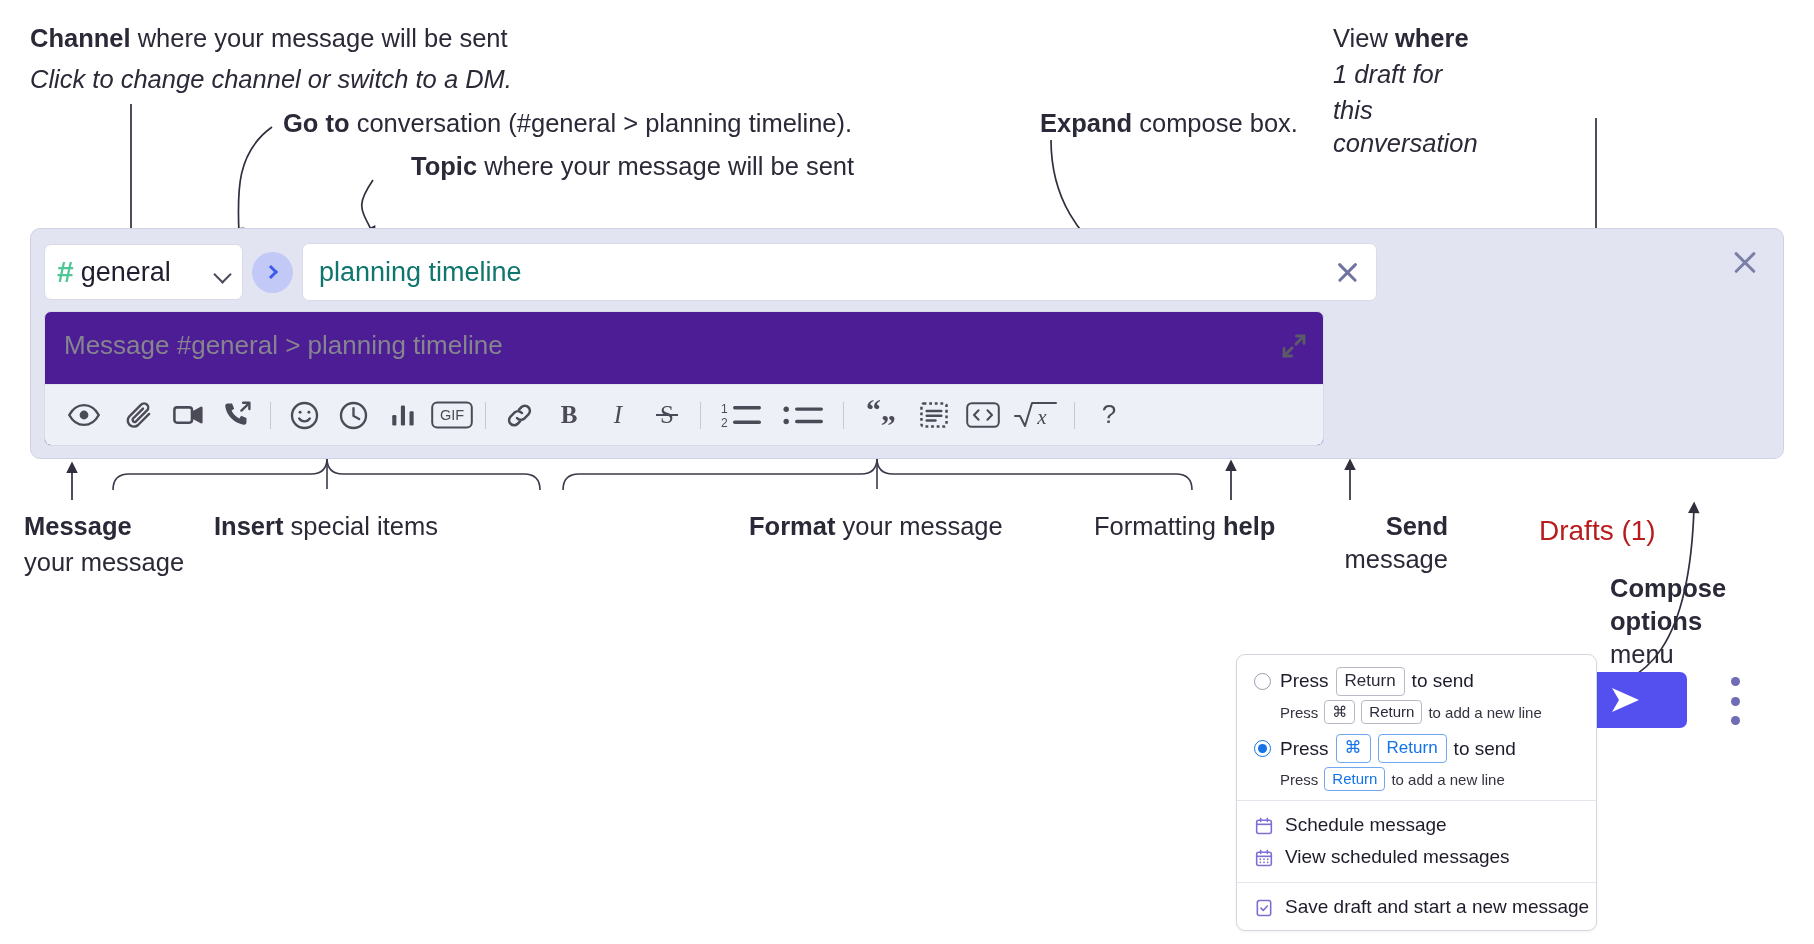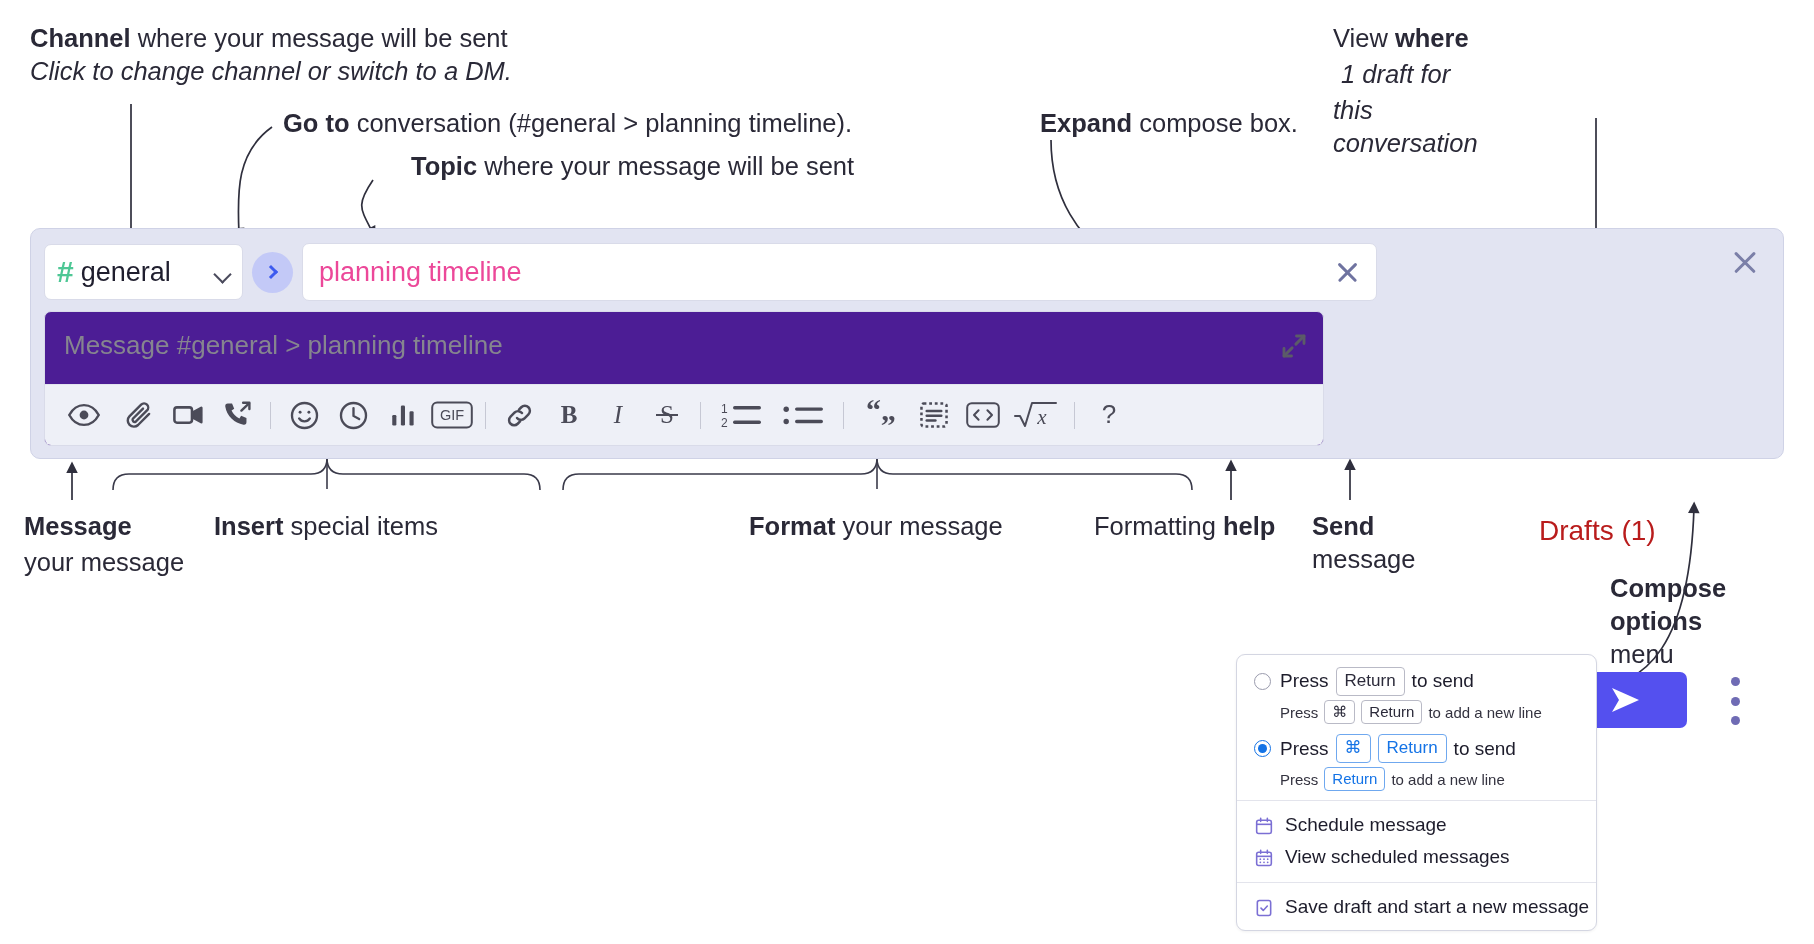--- a/index.html
+++ b/index.html
@@ -50,21 +50,21 @@
     width: 41px; height: 41px; border-radius: 50%;
     background: #c3c9f7; display: flex; align-items: center; justify-content: center;
     cursor: pointer; flex: none;
   }
   #goto-btn .g { width: 10px; height: 10px; border-right: 3.4px solid #3d5bef; border-top: 3.4px solid #3d5bef; transform: rotate(45deg); margin-left: -3px; }
   #topic-field {
     width: 1075px; height: 58px;
     background: #fff; border: 1px solid #d9dbe9; border-radius: 7px;
     display: flex; align-items: center; padding: 0 14px 0 16px; gap: 8px;
   }
-  #topic-val { font-size: 27px; color: #ec4899; flex: 1; }
+  #topic-val { font-size: 27px; color: #0f766e; flex: 1; }
   .xbtn { width: 30px; height: 30px; position: relative; cursor: pointer; flex: none; }
   .xbtn::before, .xbtn::after {
     content: ""; position: absolute; left: 3px; top: 14px; width: 25px; height: 2.6px;
     background: #6f73a0; border-radius: 2px;
   }
   .xbtn::after { transform: rotate(-45deg); }
   .xbtn::before { transform: rotate(45deg); }
 
   
   #msgbox {
@@ -137,59 +137,59 @@
   .brace { fill: none; stroke: #3a3a4a; stroke-width: 1.6; }
   .lead  { fill: none; stroke: #2f2f3d; stroke-width: 1.7; }
 </style>
 </head>
 <body>
 
 <div id="stage">
 
   <div class="anno a-lg" style="left:30px; top:22px;">
     <div><b>Channel</b><span> where your message will be sent</span></div>
-    <div style="margin-top:0;"><i>Click to change channel or switch to a DM.</i></div>
+    <div style="margin-top:8px;"><i>Click to change channel or switch to a DM.</i></div>
   </div>
 
   <div class="anno a-lg" style="left:283px; top:107px;">
     <b>Go to</b><span> conversation (#general &gt; planning timeline).</span>
   </div>
 
   <div class="anno a-lg" style="left:411px; top:150px;">
     <b>Topic</b><span> where your message will be sent</span>
   </div>
 
   <div class="anno a-lg" style="left:1040px; top:107px;">
     <b>Expand</b><span> compose box.</span>
   </div>
 
   <div class="anno a-lg" style="left:1333px; top:22px;">
     <div><span>View </span><b>where</b></div>
-    <div style="margin-top:3px;margin-left:8px;"><i>1 draft for</i></div>
+    <div style="margin-top:3px;"><i>1 draft for</i></div>
     <div style="margin-top:3px;"><i>this conversation</i></div>
   </div>
 
   <div class="anno a-lg" style="left:24px; top:510px;">
     <div><b>Message</b></div>
     <div style="margin-top:3px;"><span>your message</span></div>
   </div>
 
   <div class="anno a-lg" style="left:214px; top:510px;">
     <b>Insert</b><span> special items</span>
   </div>
 
   <div class="anno a-lg" style="left:749px; top:510px;">
     <b>Format</b><span> your message</span>
   </div>
 
   <div class="anno a-lg" style="left:1094px; top:510px;">
     <span>Formatting </span><b>help</b>
   </div>
 
-  <div class="anno a-lg" style="left:1312px; top:510px;">
+  <div class="anno a-lg" style="left:1312px; top:510px;text-align:right;">
     <b>Send</b><span> message</span>
   </div>
 
   <div class="anno a-lg" style="left:1610px; top:572px; line-height:1.30;">
     <div><b>Compose</b></div>
     <div><b>options</b></div>
     <div><span>menu</span></div>
   </div>
 
   <svg id="lines">

